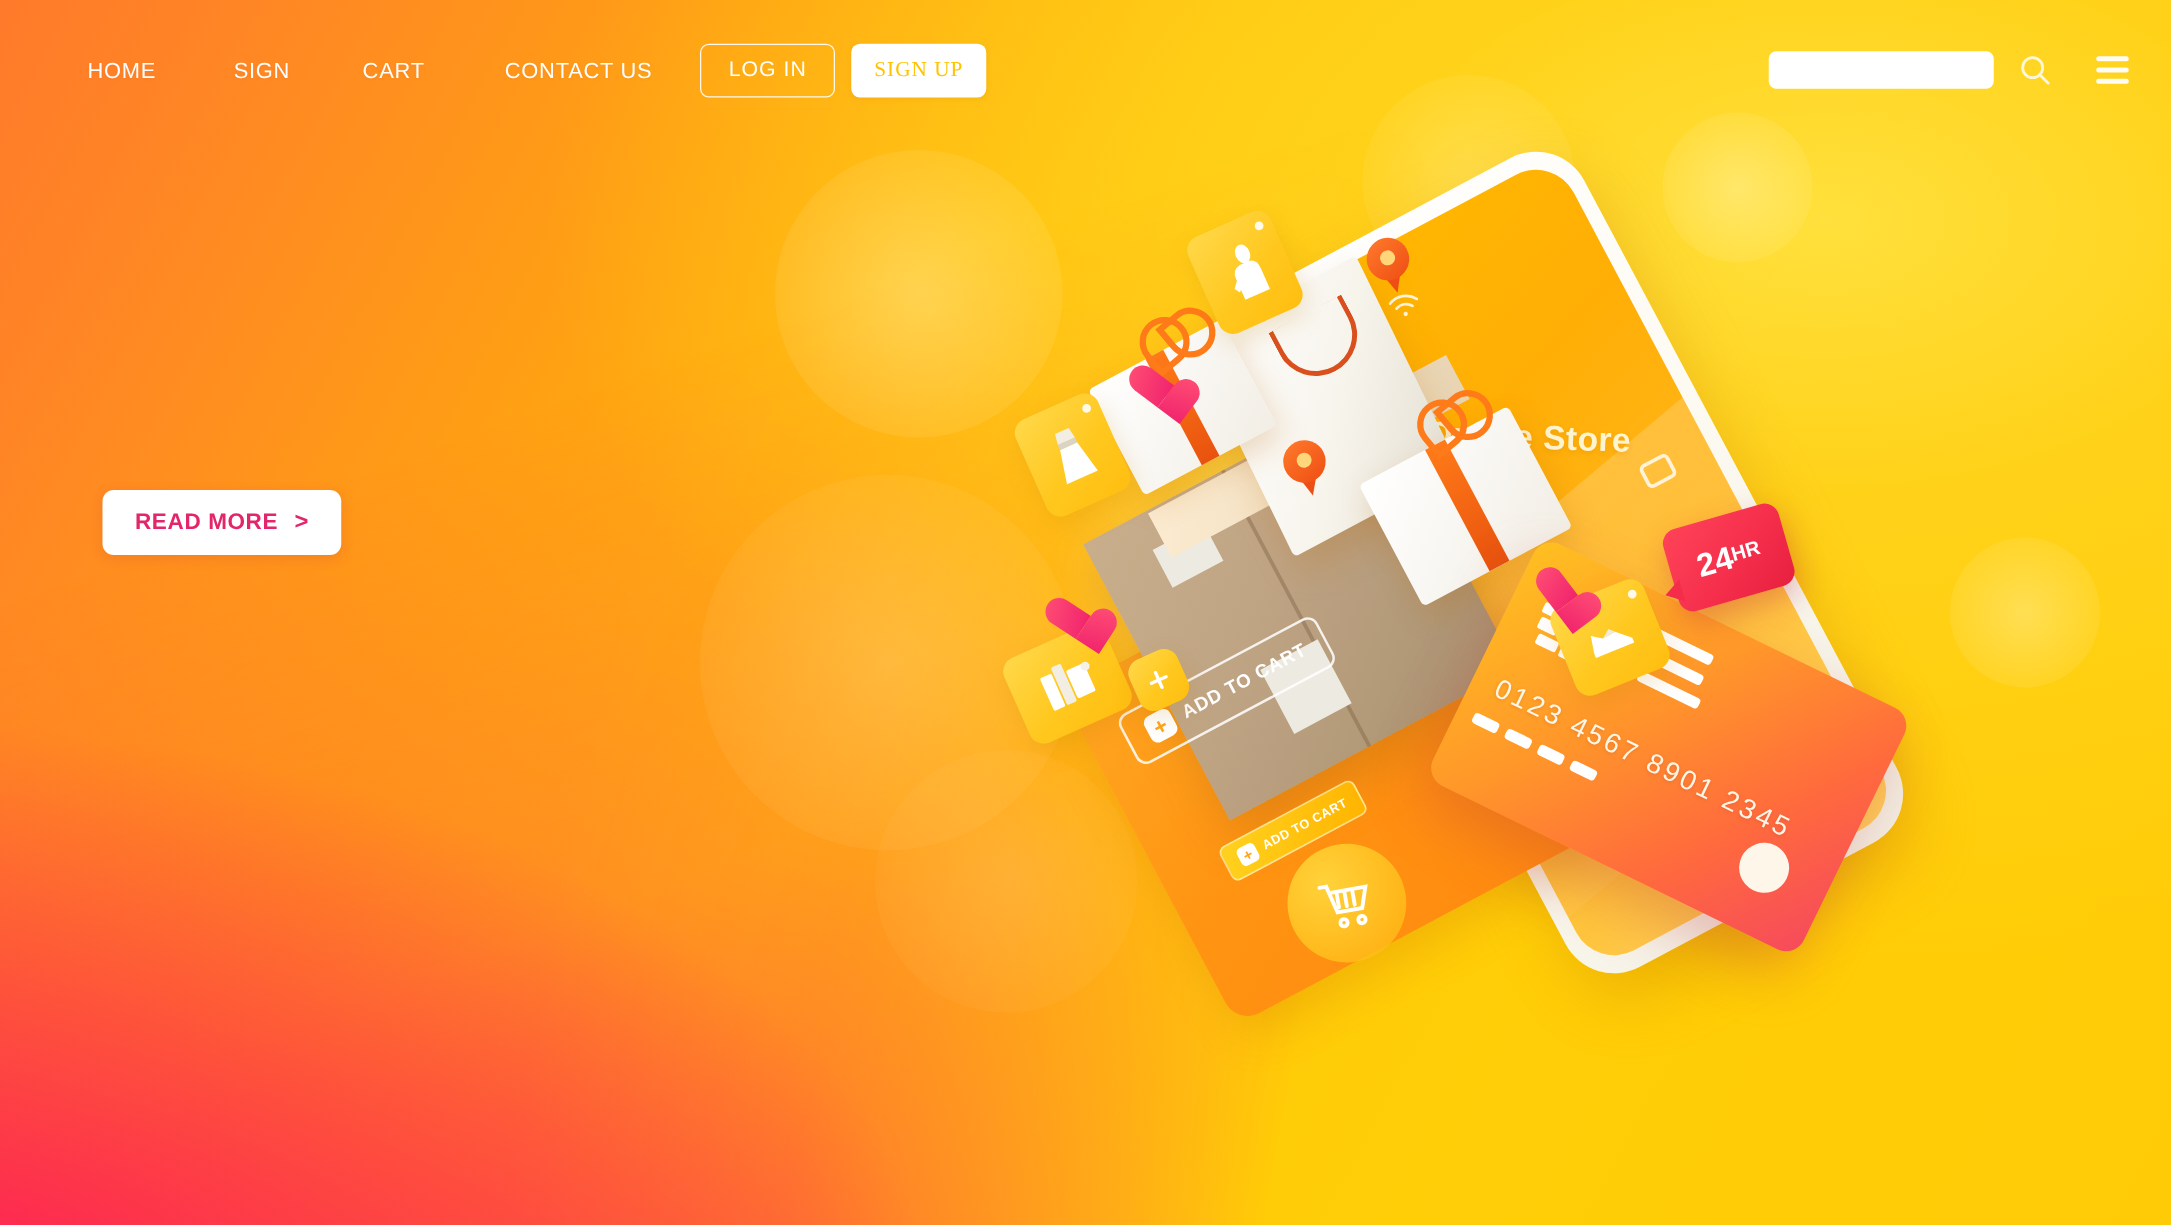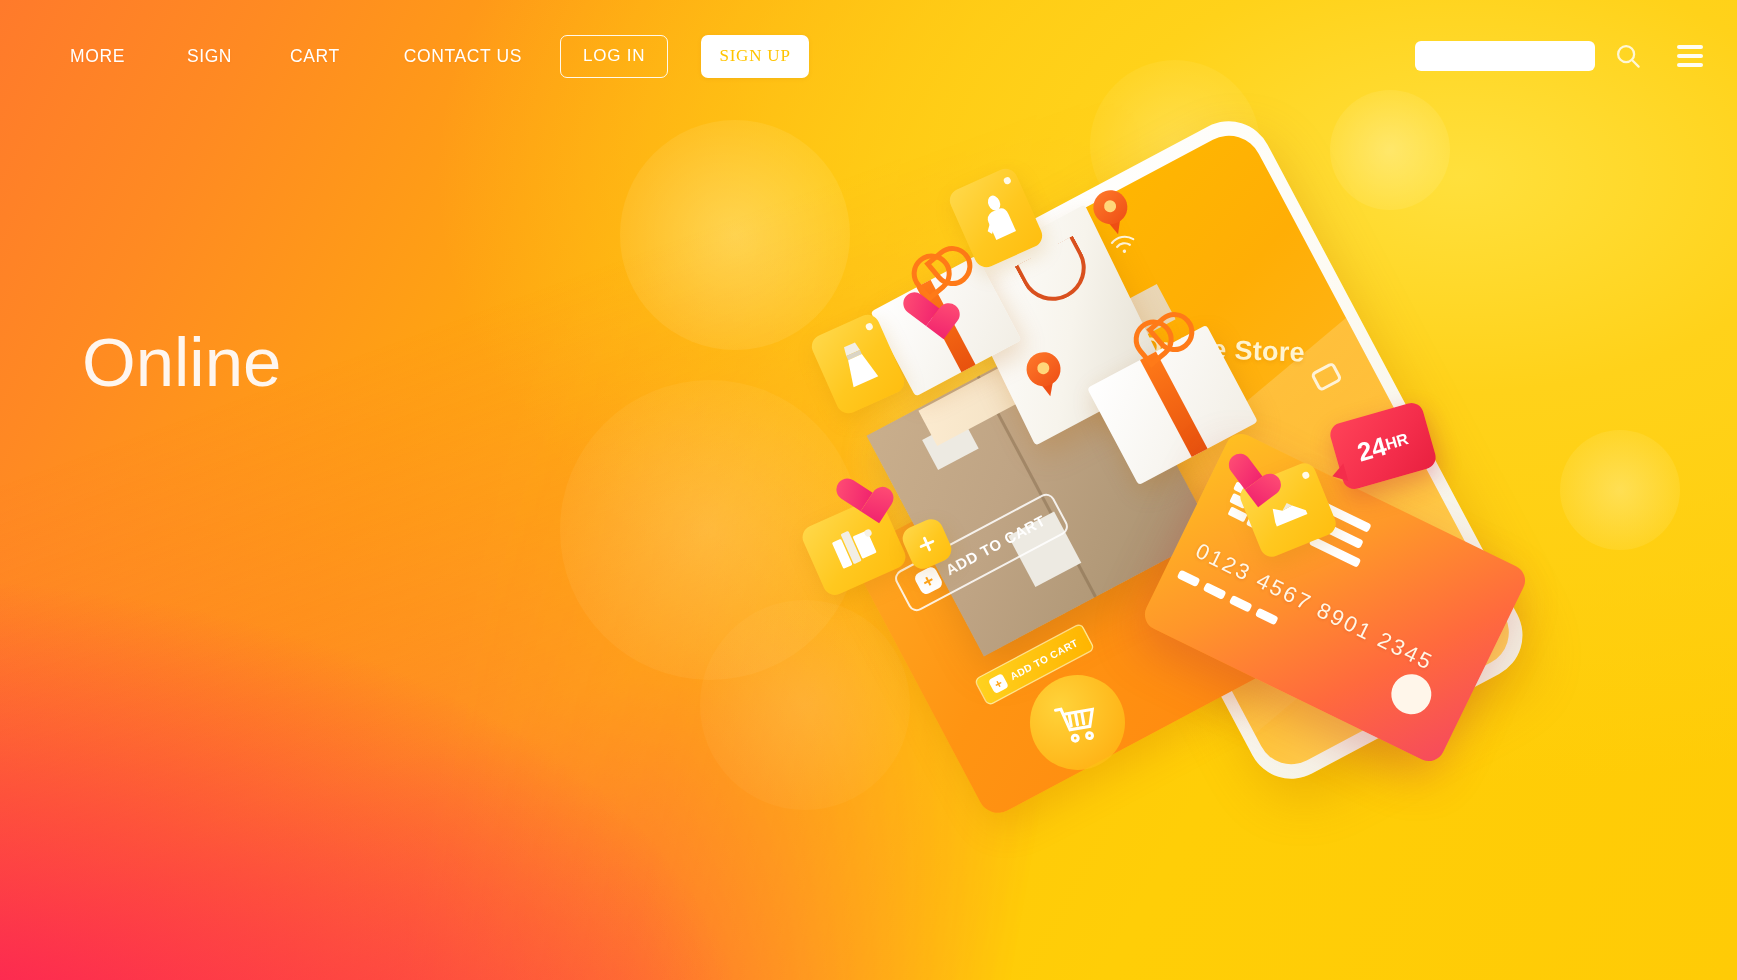--- a/index.html
+++ b/index.html
@@ -71,21 +71,21 @@
   .nav-link:nth-child(4){ margin-right: 38px; }
   .btn-login {
     border: 1.6px solid rgba(255,255,255,0.92);
     border-radius: 7px;
     color: #FFFFFF;
     font-size: 17px;
     letter-spacing: 0.8px;
     padding: 10px 22px 11px;
     background: transparent;
     cursor: pointer;
-    margin-right: 33px;
+    margin-right: 13px;
     white-space: nowrap;
   }
   .btn-signup {
     background: #FFFFFF;
     border: none;
     border-radius: 7px;
     color: #FFC400;
     font-size: 17px;
     letter-spacing: 0.8px;
     padding: 11px 18px 12px;
@@ -384,21 +384,21 @@
 
   <div class="bokeh" style="left:620px;top:120px;width:230px;height:230px;background:radial-gradient(circle,rgba(255,255,220,0.30),rgba(255,255,220,0));"></div>
   <div class="bokeh" style="left:1090px;top:60px;width:170px;height:170px;background:radial-gradient(circle,rgba(255,255,220,0.22),rgba(255,255,220,0));"></div>
   <div class="bokeh" style="left:560px;top:380px;width:300px;height:300px;background:radial-gradient(circle,rgba(255,240,190,0.22),rgba(255,240,190,0));"></div>
   <div class="bokeh" style="left:700px;top:600px;width:210px;height:210px;background:radial-gradient(circle,rgba(255,220,160,0.20),rgba(255,220,160,0));"></div>
   <div class="bokeh" style="left:1560px;top:430px;width:120px;height:120px;background:radial-gradient(circle,rgba(255,250,200,0.35),rgba(255,250,200,0));"></div>
   <div class="bokeh" style="left:1330px;top:90px;width:120px;height:120px;background:radial-gradient(circle,rgba(255,255,230,0.30),rgba(255,255,230,0));"></div>
 
   <nav class="nav">
     <div class="nav-links">
-      <span class="nav-link">MORE</span>
+      <span class="nav-link">HOME</span>
       <span class="nav-link">SIGN</span>
       <span class="nav-link">CART</span>
       <span class="nav-link">CONTACT US</span>
       <button class="btn-login">LOG IN</button>
       <button class="btn-signup">SIGN UP</button>
     </div>
 
     <div class="nav-right">
       <input class="search-box" type="text" placeholder="" style="">
       <span class="icon-btn">
@@ -409,21 +409,24 @@
       </span>
       <span class="hamburger">
         <span></span>
           <span></span>
           <span></span>
       </span>
     </div>
   </nav>
 
   <div class="hero">
-    <h2>Online</h2>
+    <button class="btn-read">
+      <span>READ MORE</span>
+      <span class="chev">&gt;</span>
+    </button>
   </div>
 
   <div class="illus">
 
     <div class="glow"></div>
 
     <div class="phone">
       <div class="phone-screen">
         <div class="band"></div>
         <div class="ph-dots">

